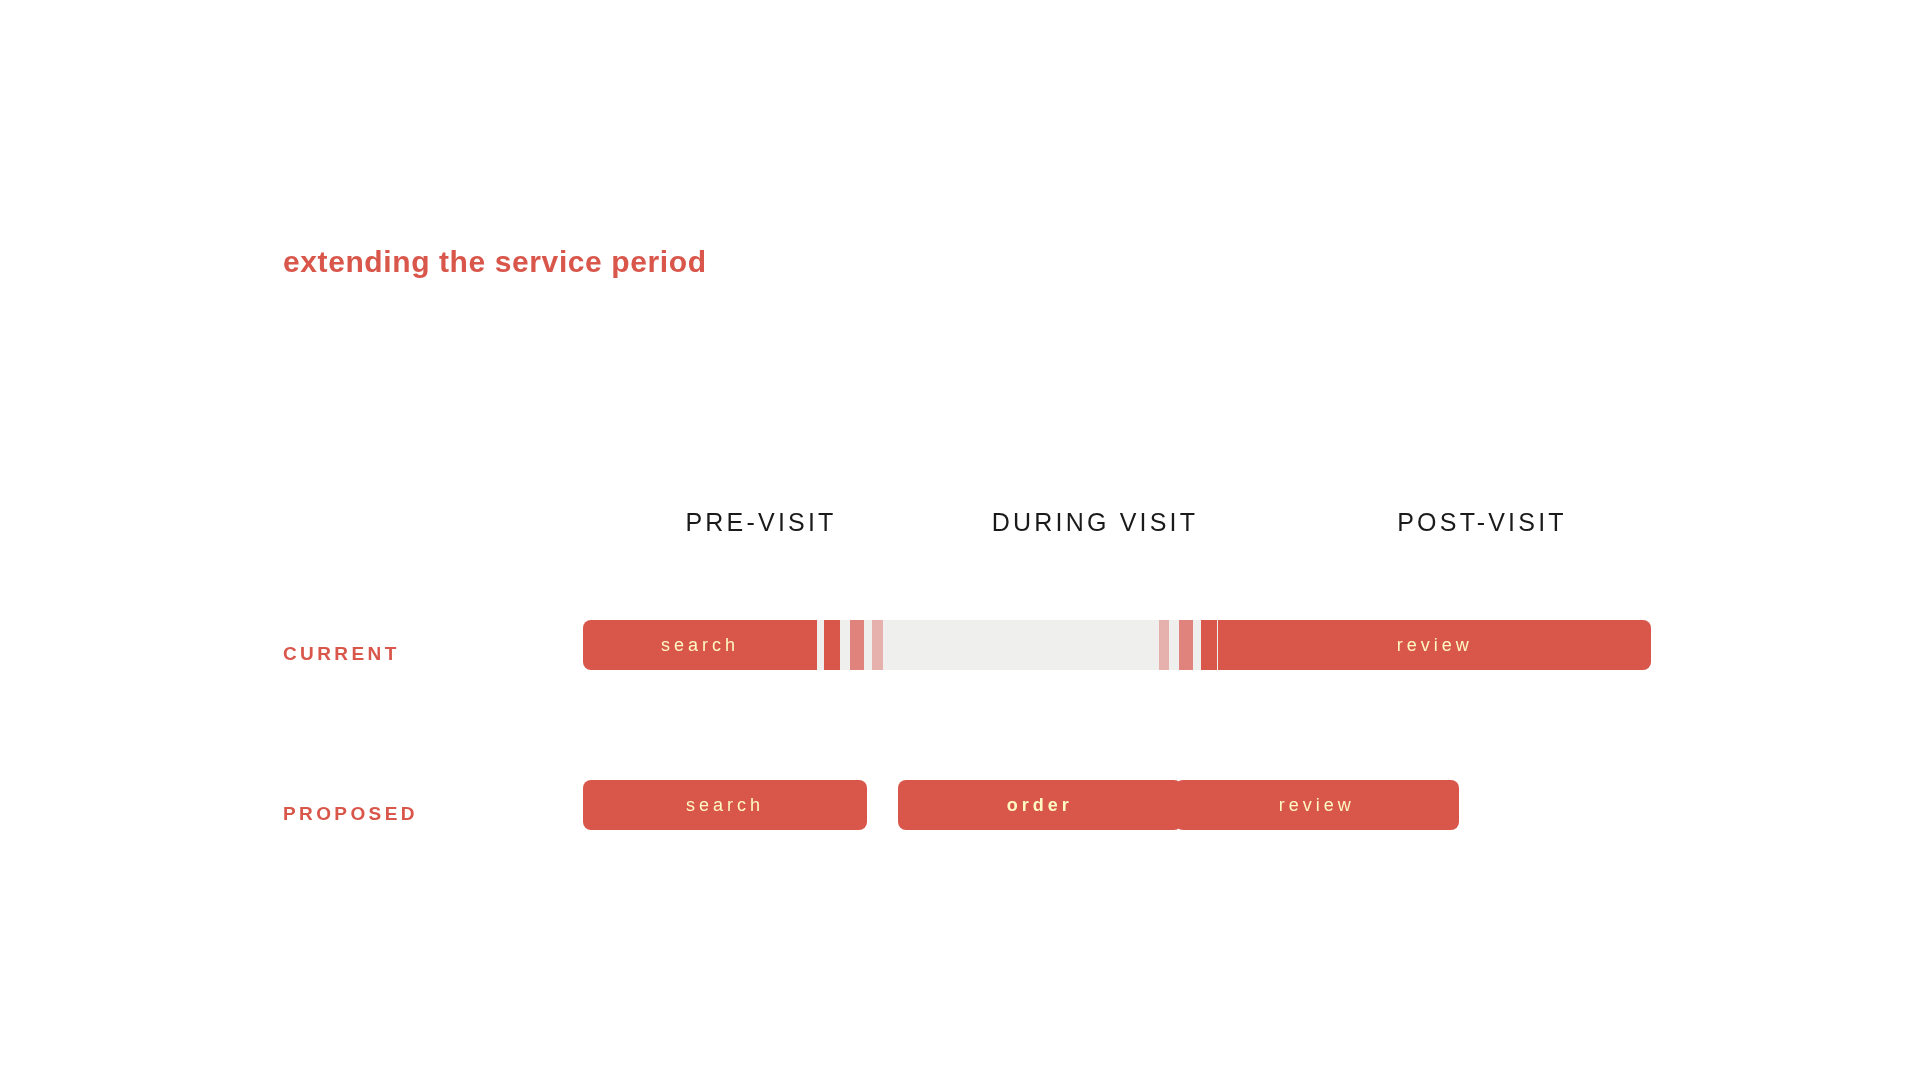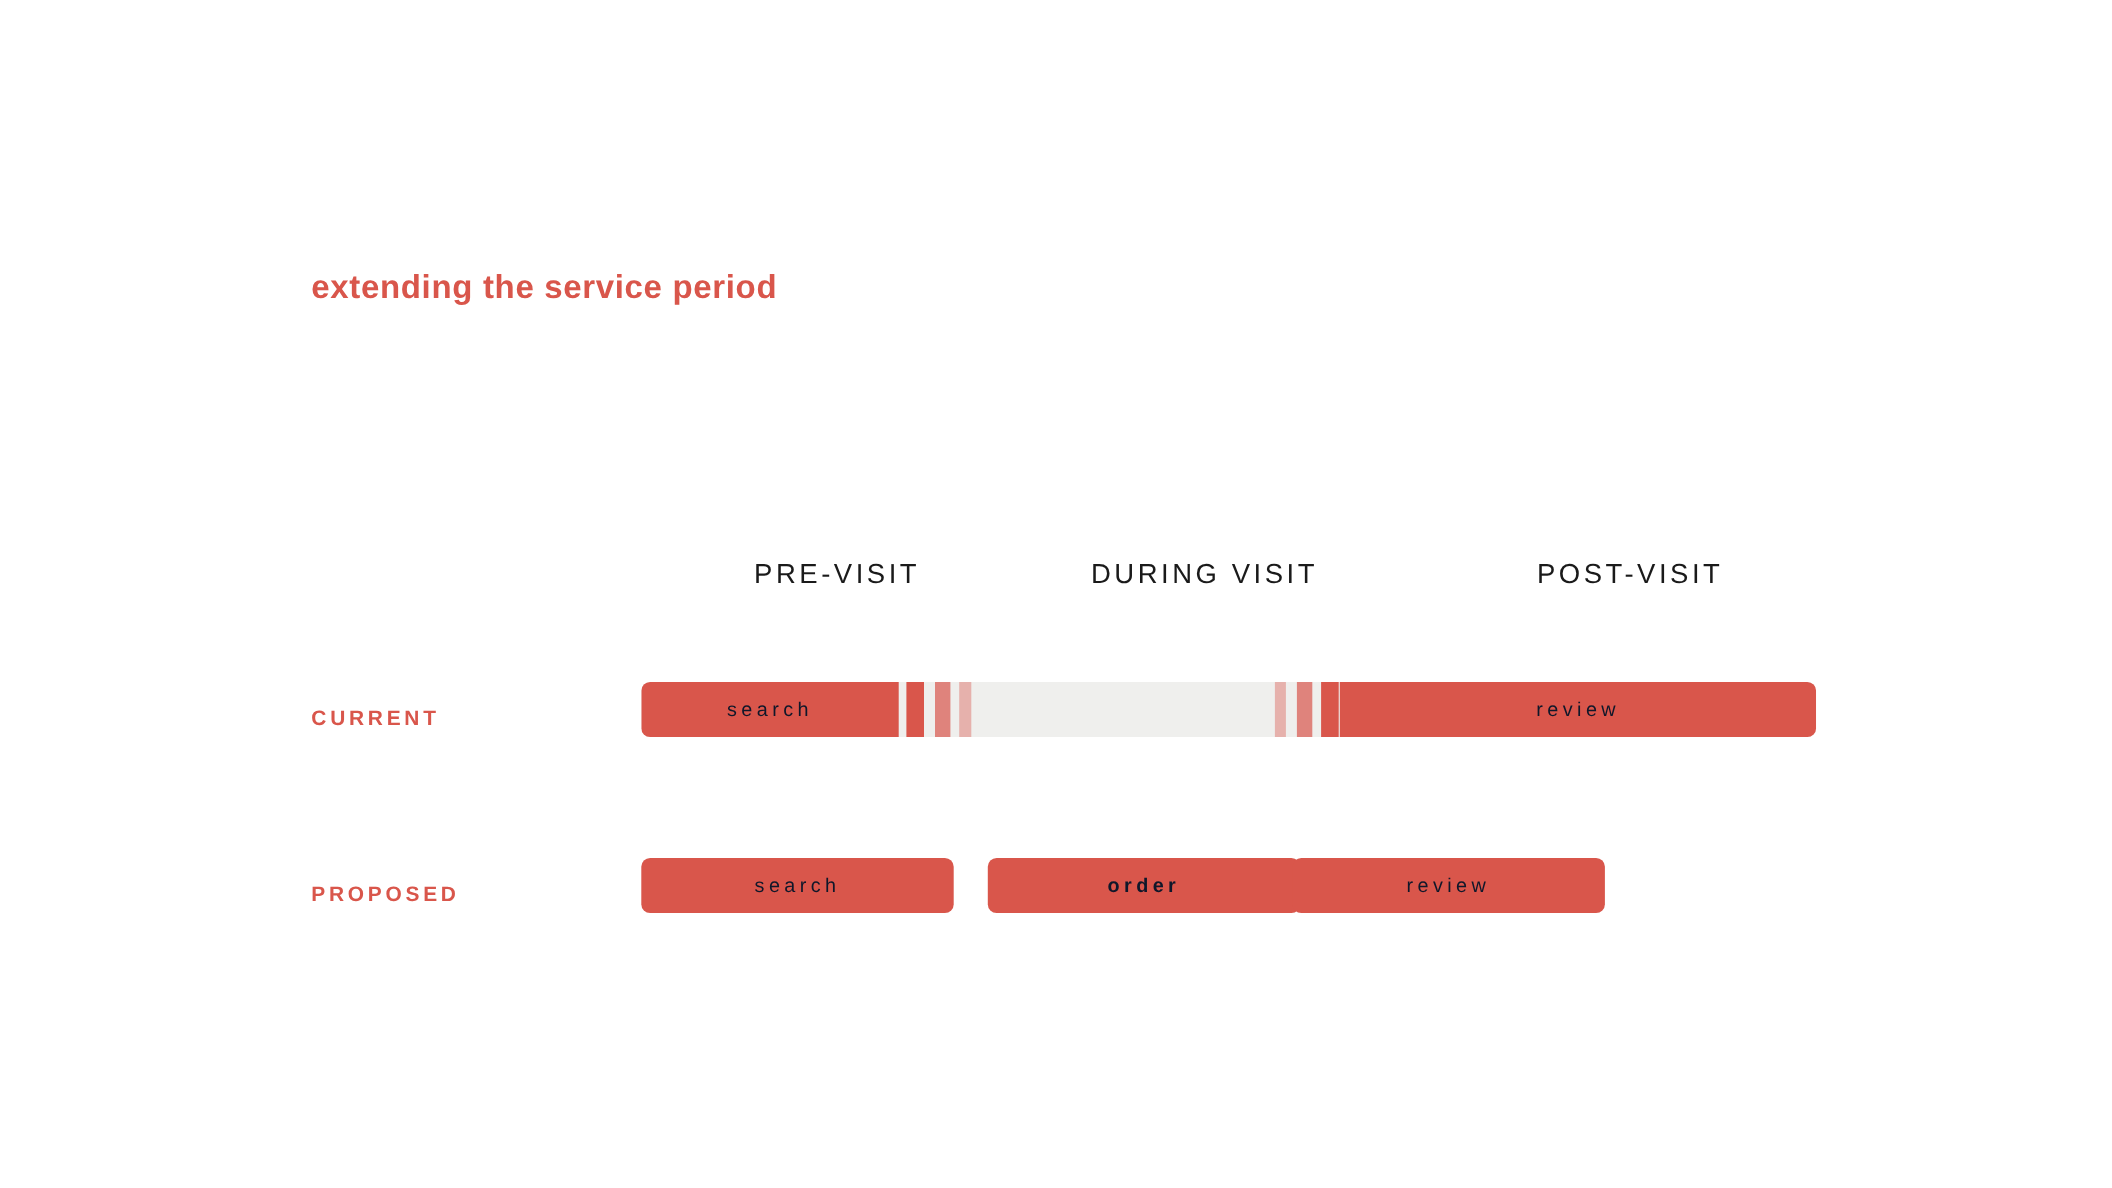--- a/index.html
+++ b/index.html
@@ -91,21 +91,21 @@
     height: 100%;
     background: #D9564B;
     display: flex;
     align-items: center;
     justify-content: center;
     box-sizing: border-box;
   }
   .seg-label {
     font-size: 18px;
     letter-spacing: 4px;
-    color: #0f172a;
+    color: #fef9c3;
     white-space: nowrap;
     pointer-events: none;
   }
   .seg-label.bold {
     font-weight: bold;
   }
 
   
   .stripe {
     position: absolute;

